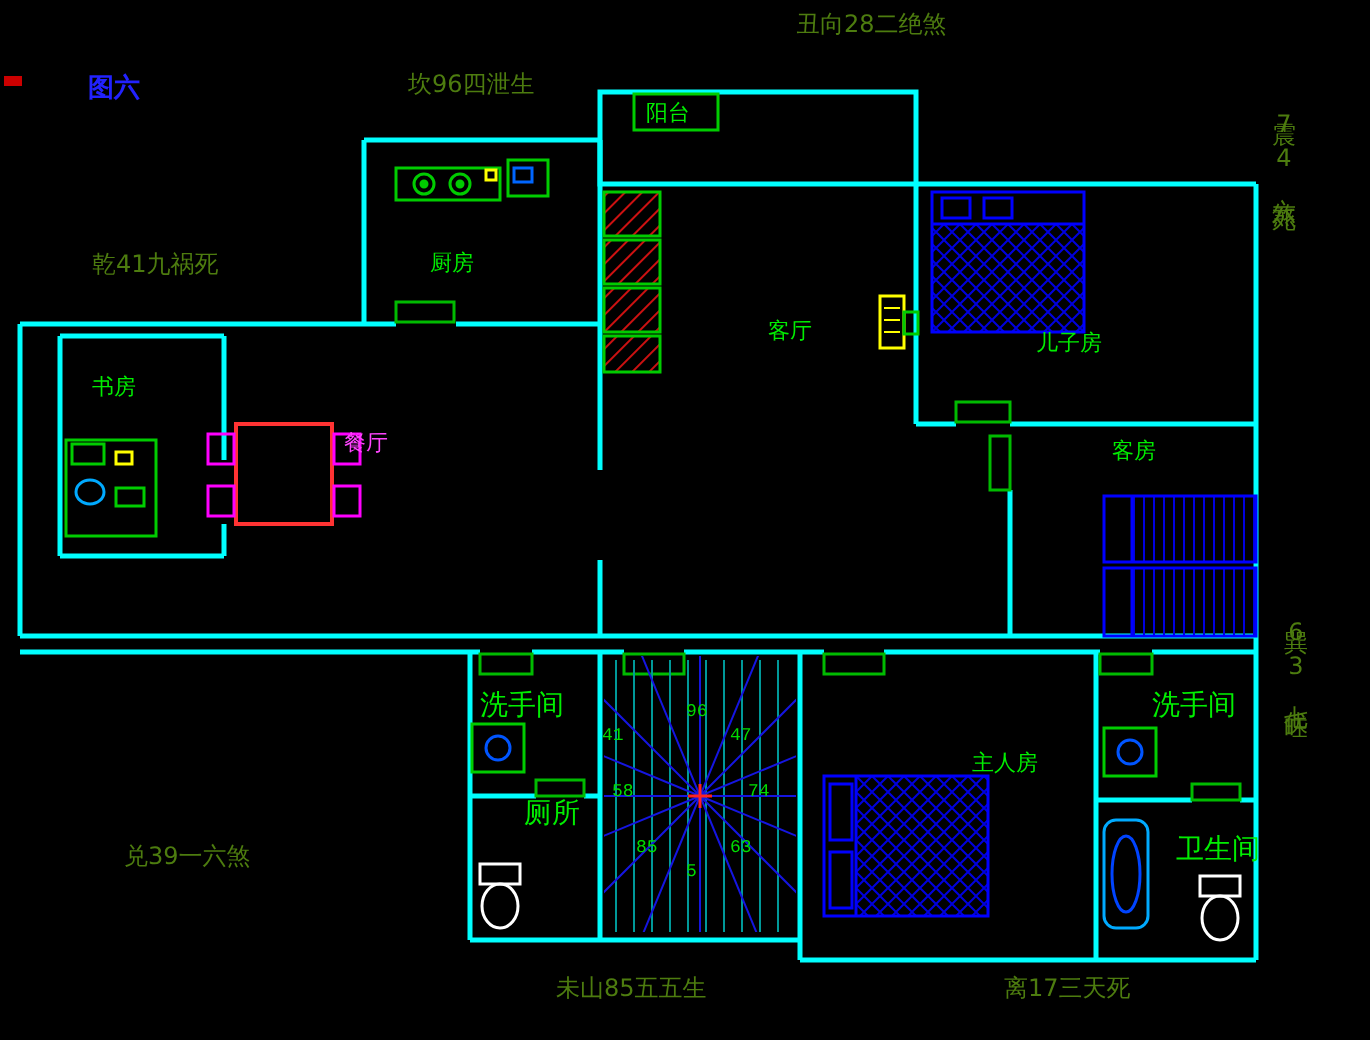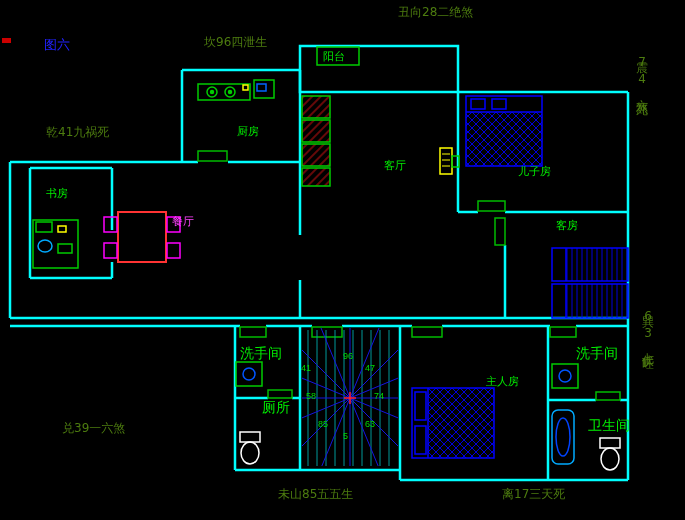--- a/index.html
+++ b/index.html
@@ -4,23 +4,23 @@
 <style>
   html,body{margin:0;padding:0;background:#000;}
   .stage{position:relative;width:685px;height:520px;background:#000;overflow:hidden;
          font-family:"DejaVu Sans",sans-serif;}
   .stage svg{position:absolute;left:0;top:0;}
   .lbl{position:absolute;white-space:nowrap;line-height:1;}
   .white{color:#4d7c0f;font-size:12px;}
   .room{color:#00ee00;font-size:11px;}
   .small{font-size:14px;}
   .mag{color:#ff44ff;}
-  .fig{color:#2222ff;font-weight:normal;font-size:13px;}
+  .fig{color:#2222ff;font-weight:bold;font-size:13px;}
   .vert{writing-mode:vertical-rl;text-orientation:upright;letter-spacing:3px;}
-  .num{color:#00dd00;font-size:9px;font-family:Liberation Sans, sans-serif;}
+  .num{color:#00dd00;font-size:9px;font-family:Liberation Mono, monospace;}
 </style>
 </head>
 <body>
 
 <div class="stage">
 
   <svg width="685" height="520" viewBox="0 0 685 520">
     <defs>
       <pattern id="cross" width="8" height="8" patternUnits="userSpaceOnUse">
         <path d="M0 0L8 8M8 0L0 8" stroke="#0000dd" stroke-width="1"></path>
@@ -182,21 +182,21 @@
   <div class="lbl white" style="left:398px;top:6px">丑向28二绝煞</div>
   <div class="lbl white" style="left:204px;top:36px">坎96四泄生</div>
   <div class="lbl white" style="left:46px;top:126px">乾41九祸死</div>
   <div class="lbl white vert" style="left:636px;top:52px">震74六煞死</div>
   <div class="lbl white vert" style="left:642px;top:306px">巽63七伏旺</div>
   <div class="lbl white" style="left:62px;top:422px">兑39一六煞</div>
   <div class="lbl white" style="left:278px;top:488px">未山85五五生</div>
   <div class="lbl white" style="left:502px;top:488px">离17三天死</div>
 
   <div class="lbl room" style="left:323px;top:51px">阳台</div>
-  <div class="lbl room" style="left:237px;top:126px">厨房</div>
+  <div class="lbl room" style="left:215px;top:126px">厨房</div>
   <div class="lbl room" style="left:384px;top:160px">客厅</div>
   <div class="lbl room" style="left:518px;top:166px">儿子房</div>
   <div class="lbl room" style="left:46px;top:188px">书房</div>
   <div class="lbl room mag" style="left:172px;top:216px">餐厅</div>
   <div class="lbl room" style="left:556px;top:220px">客房</div>
   <div class="lbl room small" style="left:240px;top:346px">洗手间</div>
   <div class="lbl room small" style="left:262px;top:400px">厕所</div>
   <div class="lbl room" style="left:486px;top:376px">主人房</div>
   <div class="lbl room small" style="left:576px;top:346px">洗手间</div>
   <div class="lbl room small" style="left:588px;top:418px">卫生间</div>

